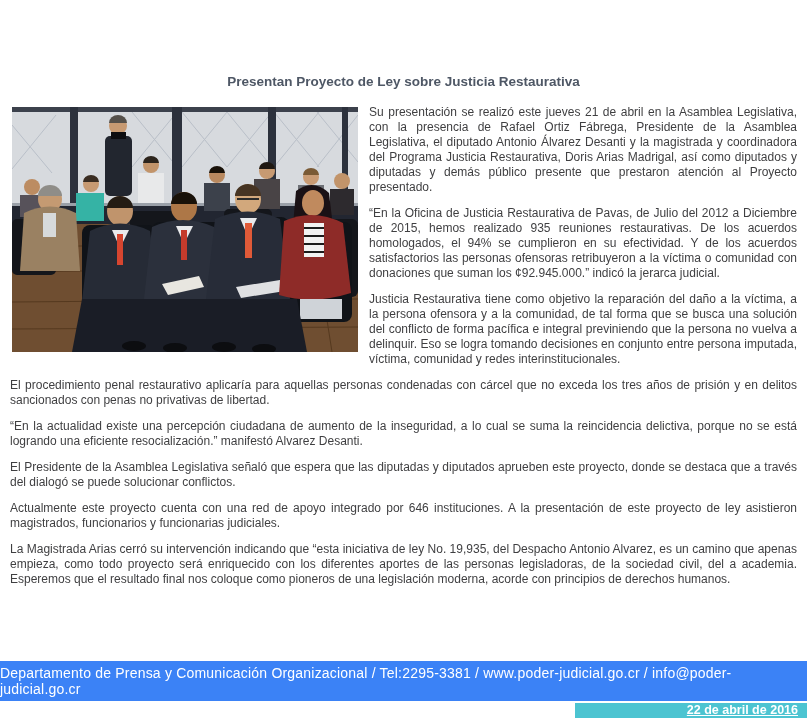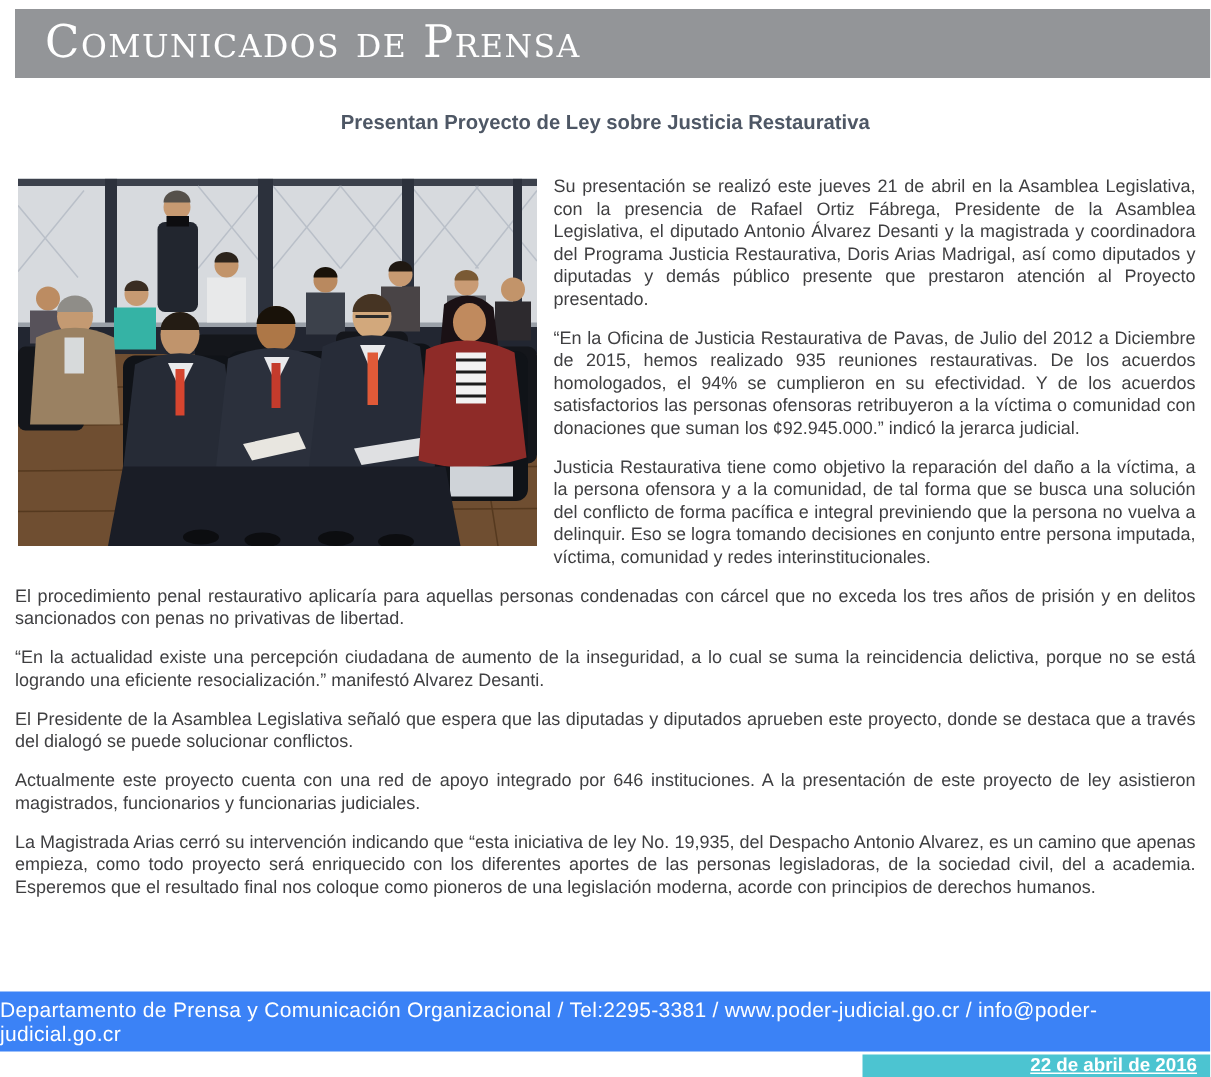--- a/index.html
+++ b/index.html
@@ -18,21 +18,21 @@
     color:#ffffff; font-size:30px; line-height:1; padding-left:20px;
     letter-spacing:1px;
   }
   
   .content {
     position:absolute; top:62px; left:10px; width:787px;
     color:#3f3f41; font-size:12px; line-height:15px; text-align:justify;
   }
   .article-title {
     text-align:center; color:#4e5765; font-size:13.5px; font-weight:bold;
-    margin:12px 0 27px 0; line-height:1.2;
+    margin:12px 0 15px 0; line-height:1.2;
   }
   .content p { margin:0 0 11px 0; }
   .photo {
     float:left; width:346px; height:245px; margin:2px 11px 6px 2px;
     background:#cfd3d9; overflow:hidden;
   }
   .photo svg { display:block; }
   
   .footer-bar {
     position:absolute; top:661px; left:0; width:807px; height:40px;
@@ -45,23 +45,20 @@
     text-align:right; color:#ffffff; font-size:12.5px; font-weight:bold;
     line-height:15px;
     text-decoration:underline;
   }
 </style>
 </head>
 <body>
 
 <div class="page">
 
-  <div class="header-bar">
-    <span class="header-title">Comunicados de Prensa</span>
-  </div>
 
   <div class="content">
     <div class="article-title">Presentan Proyecto de Ley sobre Justicia Restaurativa</div>
 
 
     <div class="photo">
       <svg width="346" height="245" viewBox="0 0 346 245" preserveAspectRatio="none">
 
         <rect x="0" y="0" width="346" height="116" fill="#d7dade"></rect>
         <rect x="0" y="0" width="346" height="5" fill="#3c414c"></rect>

